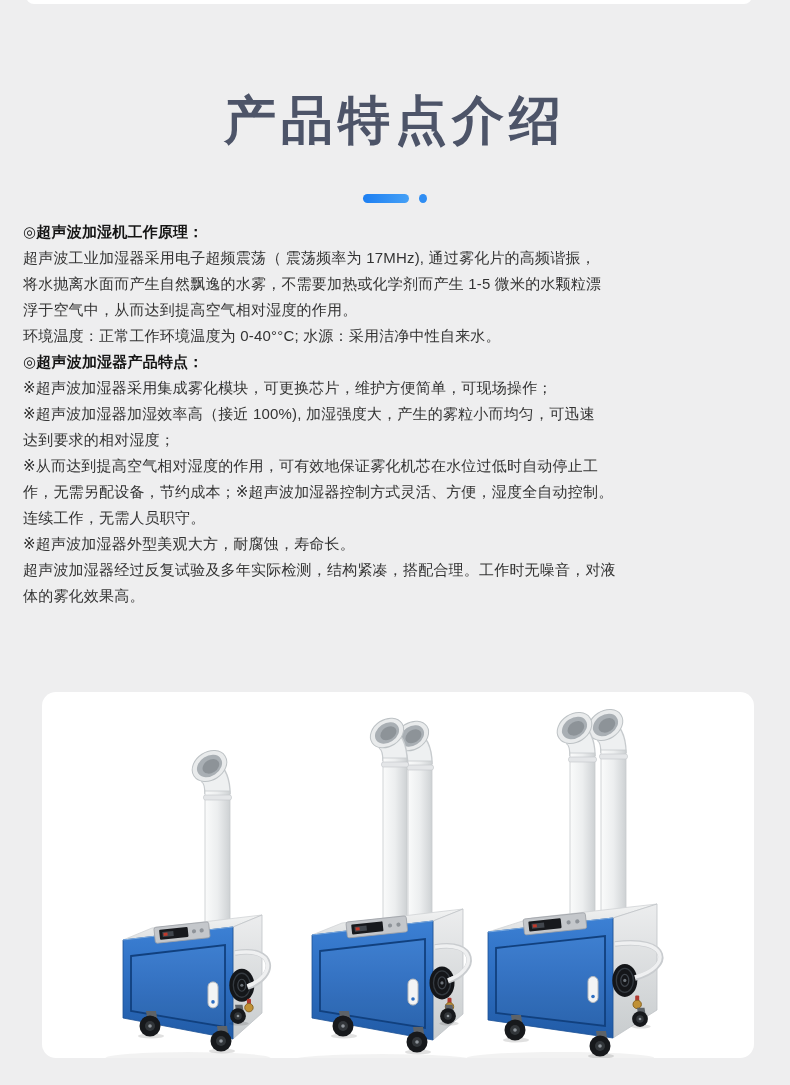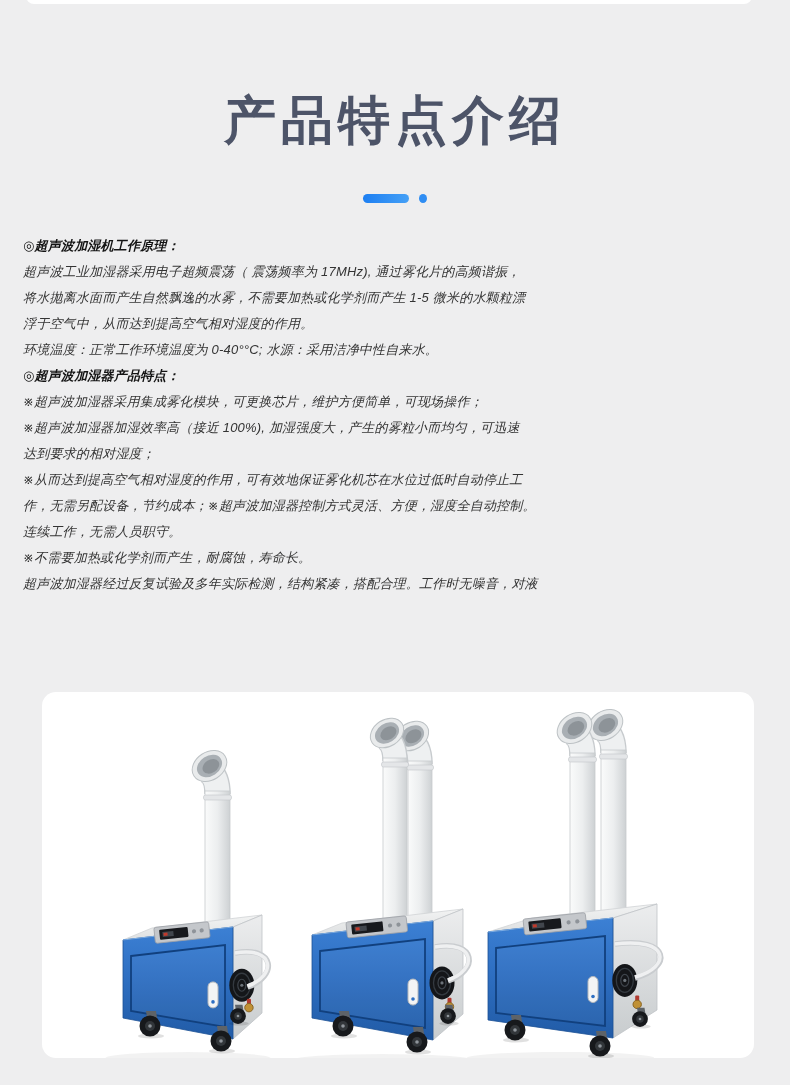--- a/index.html
+++ b/index.html
@@ -23,23 +23,23 @@
     display:flex;justify-content:center;align-items:center;gap:10px;
   }
   .underline .bar{
     width:46px;height:9px;border-radius:5px;
     background:linear-gradient(90deg,#1d7ff2,#45a0f6);
   }
   .underline .dot{
     width:8px;height:9px;border-radius:50%;background:#2f8df3;
   }
   .text-block{
-    position:absolute;left:23px;top:233px;width:752px;
-    color:#333333;font-size:13px;line-height:26px;letter-spacing:0.2px;
-    white-space:nowrap;overflow:visible;font-style:italic;
+    position:absolute;left:23px;top:219px;width:752px;
+    color:#333333;font-size:15px;line-height:26px;letter-spacing:0.2px;
+    white-space:nowrap;overflow:visible;
   }
   .text-block .line{height:26px;}
   .text-block .line.bold{font-weight:bold;color:#141414;}
   .product-card{
     position:absolute;left:42px;top:692px;width:712px;height:366px;
     background:#ffffff;border-radius:14px;
   }
   .product-card svg{position:absolute;left:0;top:0;}
 </style>
 </head>
@@ -62,22 +62,23 @@
       <div class="line">将水抛离水面而产生自然飘逸的水雾，不需要加热或化学剂而产生 1-5 微米的水颗粒漂</div>
       <div class="line">浮于空气中，从而达到提高空气相对湿度的作用。</div>
       <div class="line">环境温度：正常工作环境温度为 0-40°°C; 水源：采用洁净中性自来水。</div>
       <div class="line bold">◎超声波加湿器产品特点：</div>
       <div class="line">※超声波加湿器采用集成雾化模块，可更换芯片，维护方便简单，可现场操作；</div>
       <div class="line">※超声波加湿器加湿效率高（接近 100%), 加湿强度大，产生的雾粒小而均匀，可迅速</div>
       <div class="line">达到要求的相对湿度；</div>
       <div class="line">※从而达到提高空气相对湿度的作用，可有效地保证雾化机芯在水位过低时自动停止工</div>
       <div class="line">作，无需另配设备，节约成本；※超声波加湿器控制方式灵活、方便，湿度全自动控制。</div>
       <div class="line">连续工作，无需人员职守。</div>
-      <div class="line">※不需要加热或化学剂而产生，耐腐蚀，寿命长。</div>
+      <div class="line">※超声波加湿器外型美观大方，耐腐蚀，寿命长。</div>
       <div class="line">超声波加湿器经过反复试验及多年实际检测，结构紧凑，搭配合理。工作时无噪音，对液</div>
+      <div class="line">体的雾化效果高。</div>
     </div>
 
   <div class="product-card">
     <svg id="machines" width="712" height="366" viewBox="0 0 712 366">
         <defs>
   <linearGradient id="pipeG" x1="0" y1="0" x2="1" y2="0">
     <stop offset="0" stop-color="#fafbfb"></stop>
             <stop offset="0.5" stop-color="#eceeef"></stop>
     <stop offset="0.85" stop-color="#d7dadc"></stop>
             <stop offset="1" stop-color="#cdd1d3"></stop>

